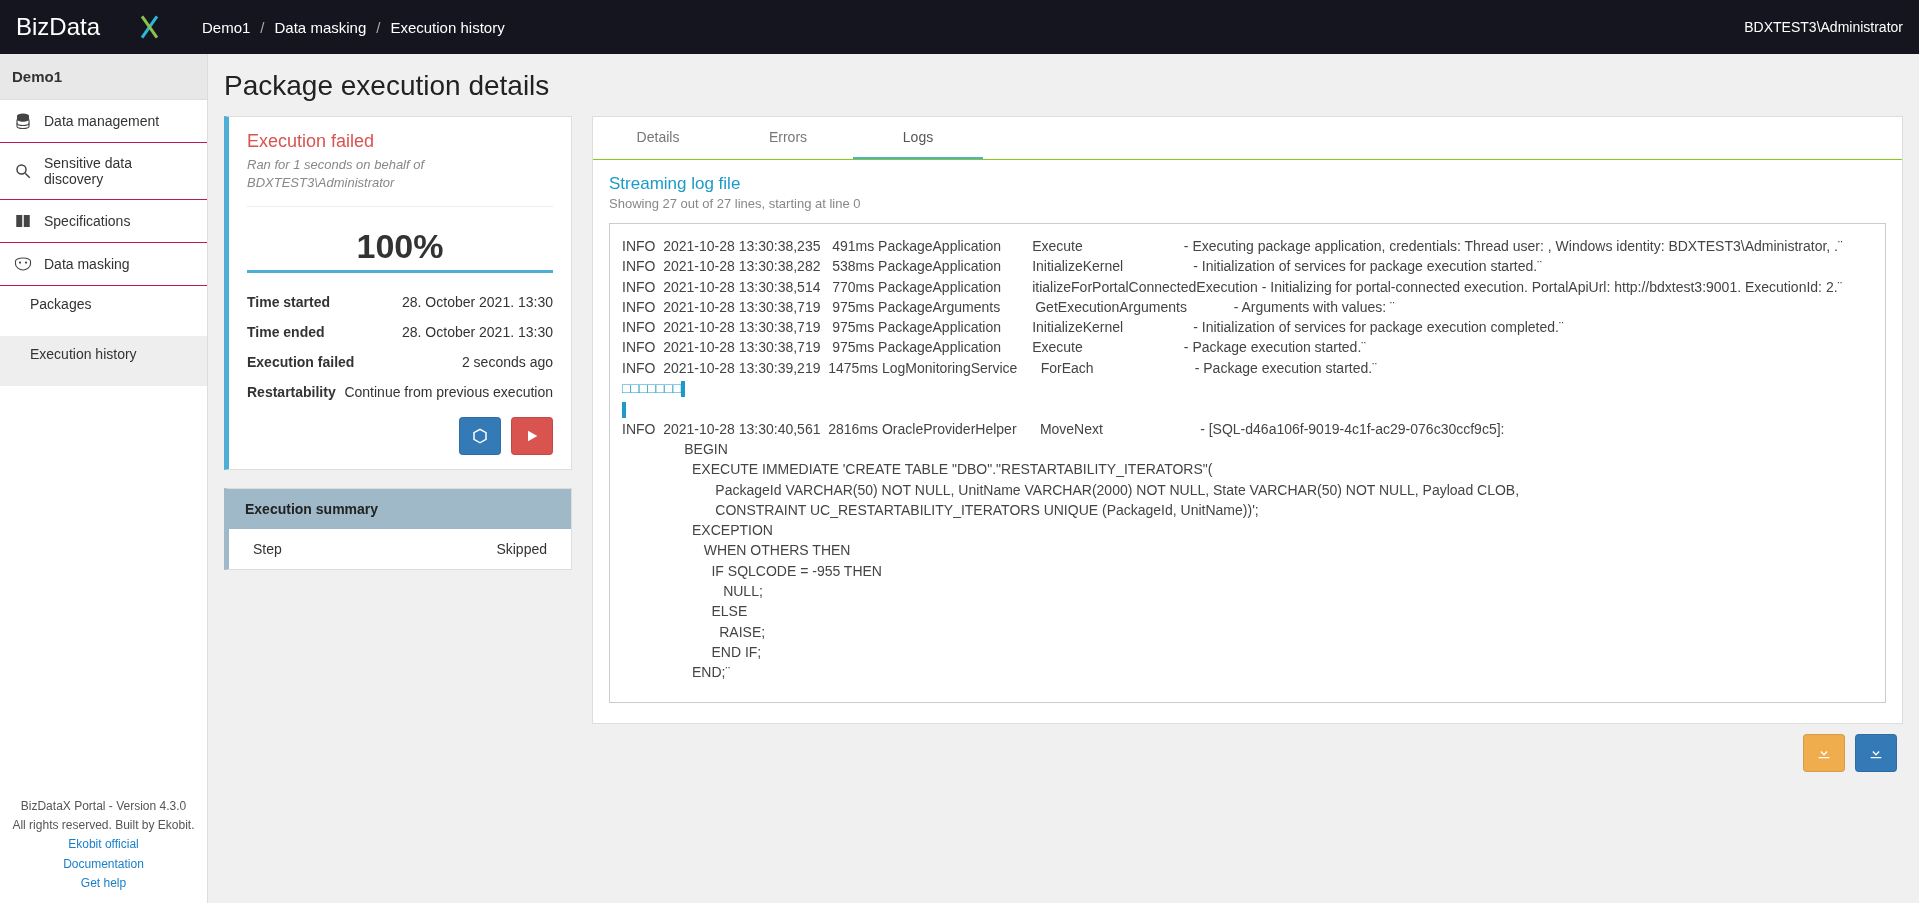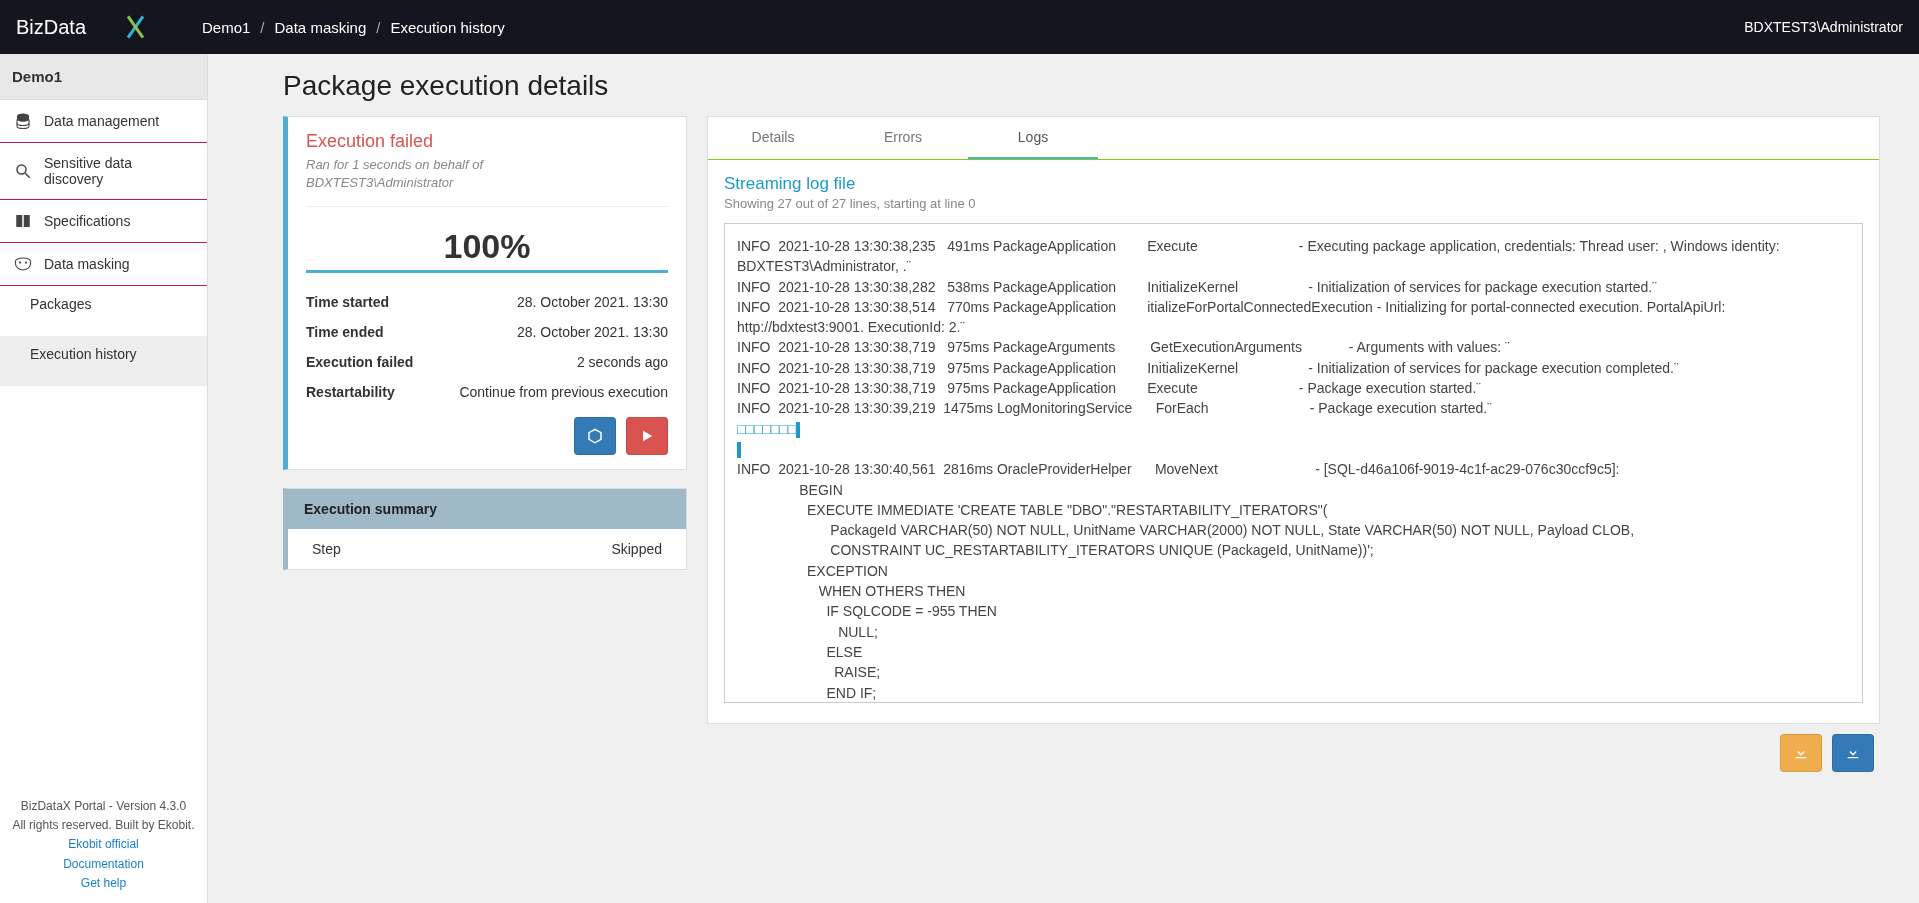--- a/index.html
+++ b/index.html
@@ -1,40 +1,40 @@
 <!DOCTYPE html>
 <html><head>
 <meta charset="utf-8">
 <style>
   * { box-sizing: border-box; margin: 0; padding: 0; }
   body { font-family: -apple-system, BlinkMacSystemFont, "Segoe UI", Arial, sans-serif; font-size: 14px; color: #333; background: #f0f0f0; }
   
   .topbar { background: #15151f; color: #fff; height: 54px; display: flex; align-items: center; padding: 0 16px; }
-  .logo-area { width: 186px; display: flex; align-items: center; font-size: 20px; font-weight: 300; gap: 36px; }
+  .logo-area { width: 186px; display: flex; align-items: center; font-size: 24px; font-weight: 300; gap: 36px; }
   .logo-x { position: relative; width: 24px; height: 24px; margin-left: 2px; }
   .logo-x::before, .logo-x::after { content:''; position:absolute; width:3px; height:26px; left:10px; top:-1px; }
   .logo-x::before { background:#2bb8d6; transform: rotate(35deg); }
   .logo-x::after { background:#8bc34a; transform: rotate(-35deg); }
   .breadcrumb { display: flex; gap: 10px; color: #fff; font-size: 15px; }
   .breadcrumb .sep { color: #aaa; }
   .user-area { margin-left: auto; font-size: 14px; }
 
   .layout { display: flex; min-height: calc(100vh - 54px); }
   .sidebar { width: 208px; background: #fff; border-right: 1px solid #ddd; display:flex; flex-direction:column; }
   .env-header { background: #e8e8e8; padding: 14px 12px; font-weight: 700; font-size: 15px; border-bottom:1px solid #ddd; }
   .nav-item { display: flex; align-items: center; gap: 12px; padding: 12px 14px; border-bottom: 1px solid #be185d; cursor: pointer; color:#333; }
   .nav-sub { padding: 10px 14px 24px 30px; font-size: 14px; cursor:pointer; }
   .nav-sub.active { background: #eee; }
   .sidebar-footer { margin-top:auto; padding: 10px; text-align:center; font-size:12px; color:#555; line-height:1.6; }
   .sidebar-footer a { color:#1a7fc9; text-decoration:none; display:block; }
 
-  .main { flex: 1; padding: 16px 39px; overflow:auto;margin-left:36px; }
+  .main { flex: 1; padding: 16px 16px; overflow:auto; }
   .page-title { font-size: 28px; font-weight: 400; margin-bottom: 14px; color:#222; }
   .cols { display: flex; gap: 20px; align-items:flex-start; }
-  .left-col { width: 404px; flex-shrink:0; }
+  .left-col { width: 348px; flex-shrink:0; }
   .right-col { flex: 1; min-width:0; }
 
   .panel { background: #fff; border: 1px solid #ddd; border-left: 5px solid #4faed6; margin-bottom: 18px; }
   .panel-inner { padding: 14px 18px; }
   .status-title { color: #d9534f; font-size: 18px; margin-bottom: 4px; }
   .status-sub { color: #888; font-size: 13px; font-style: italic; line-height:1.4; }
   .divider { border-top:1px solid #eee; margin: 14px 0; }
   .progress-val { text-align:center; font-size: 34px; font-weight: 700; padding: 6px 0 4px; }
   .prog-underline { height:3px; background:#4faed6; margin: 0 0 14px; }
   .kv { display:flex; justify-content:space-between; padding: 7px 0; font-size:14px; }

